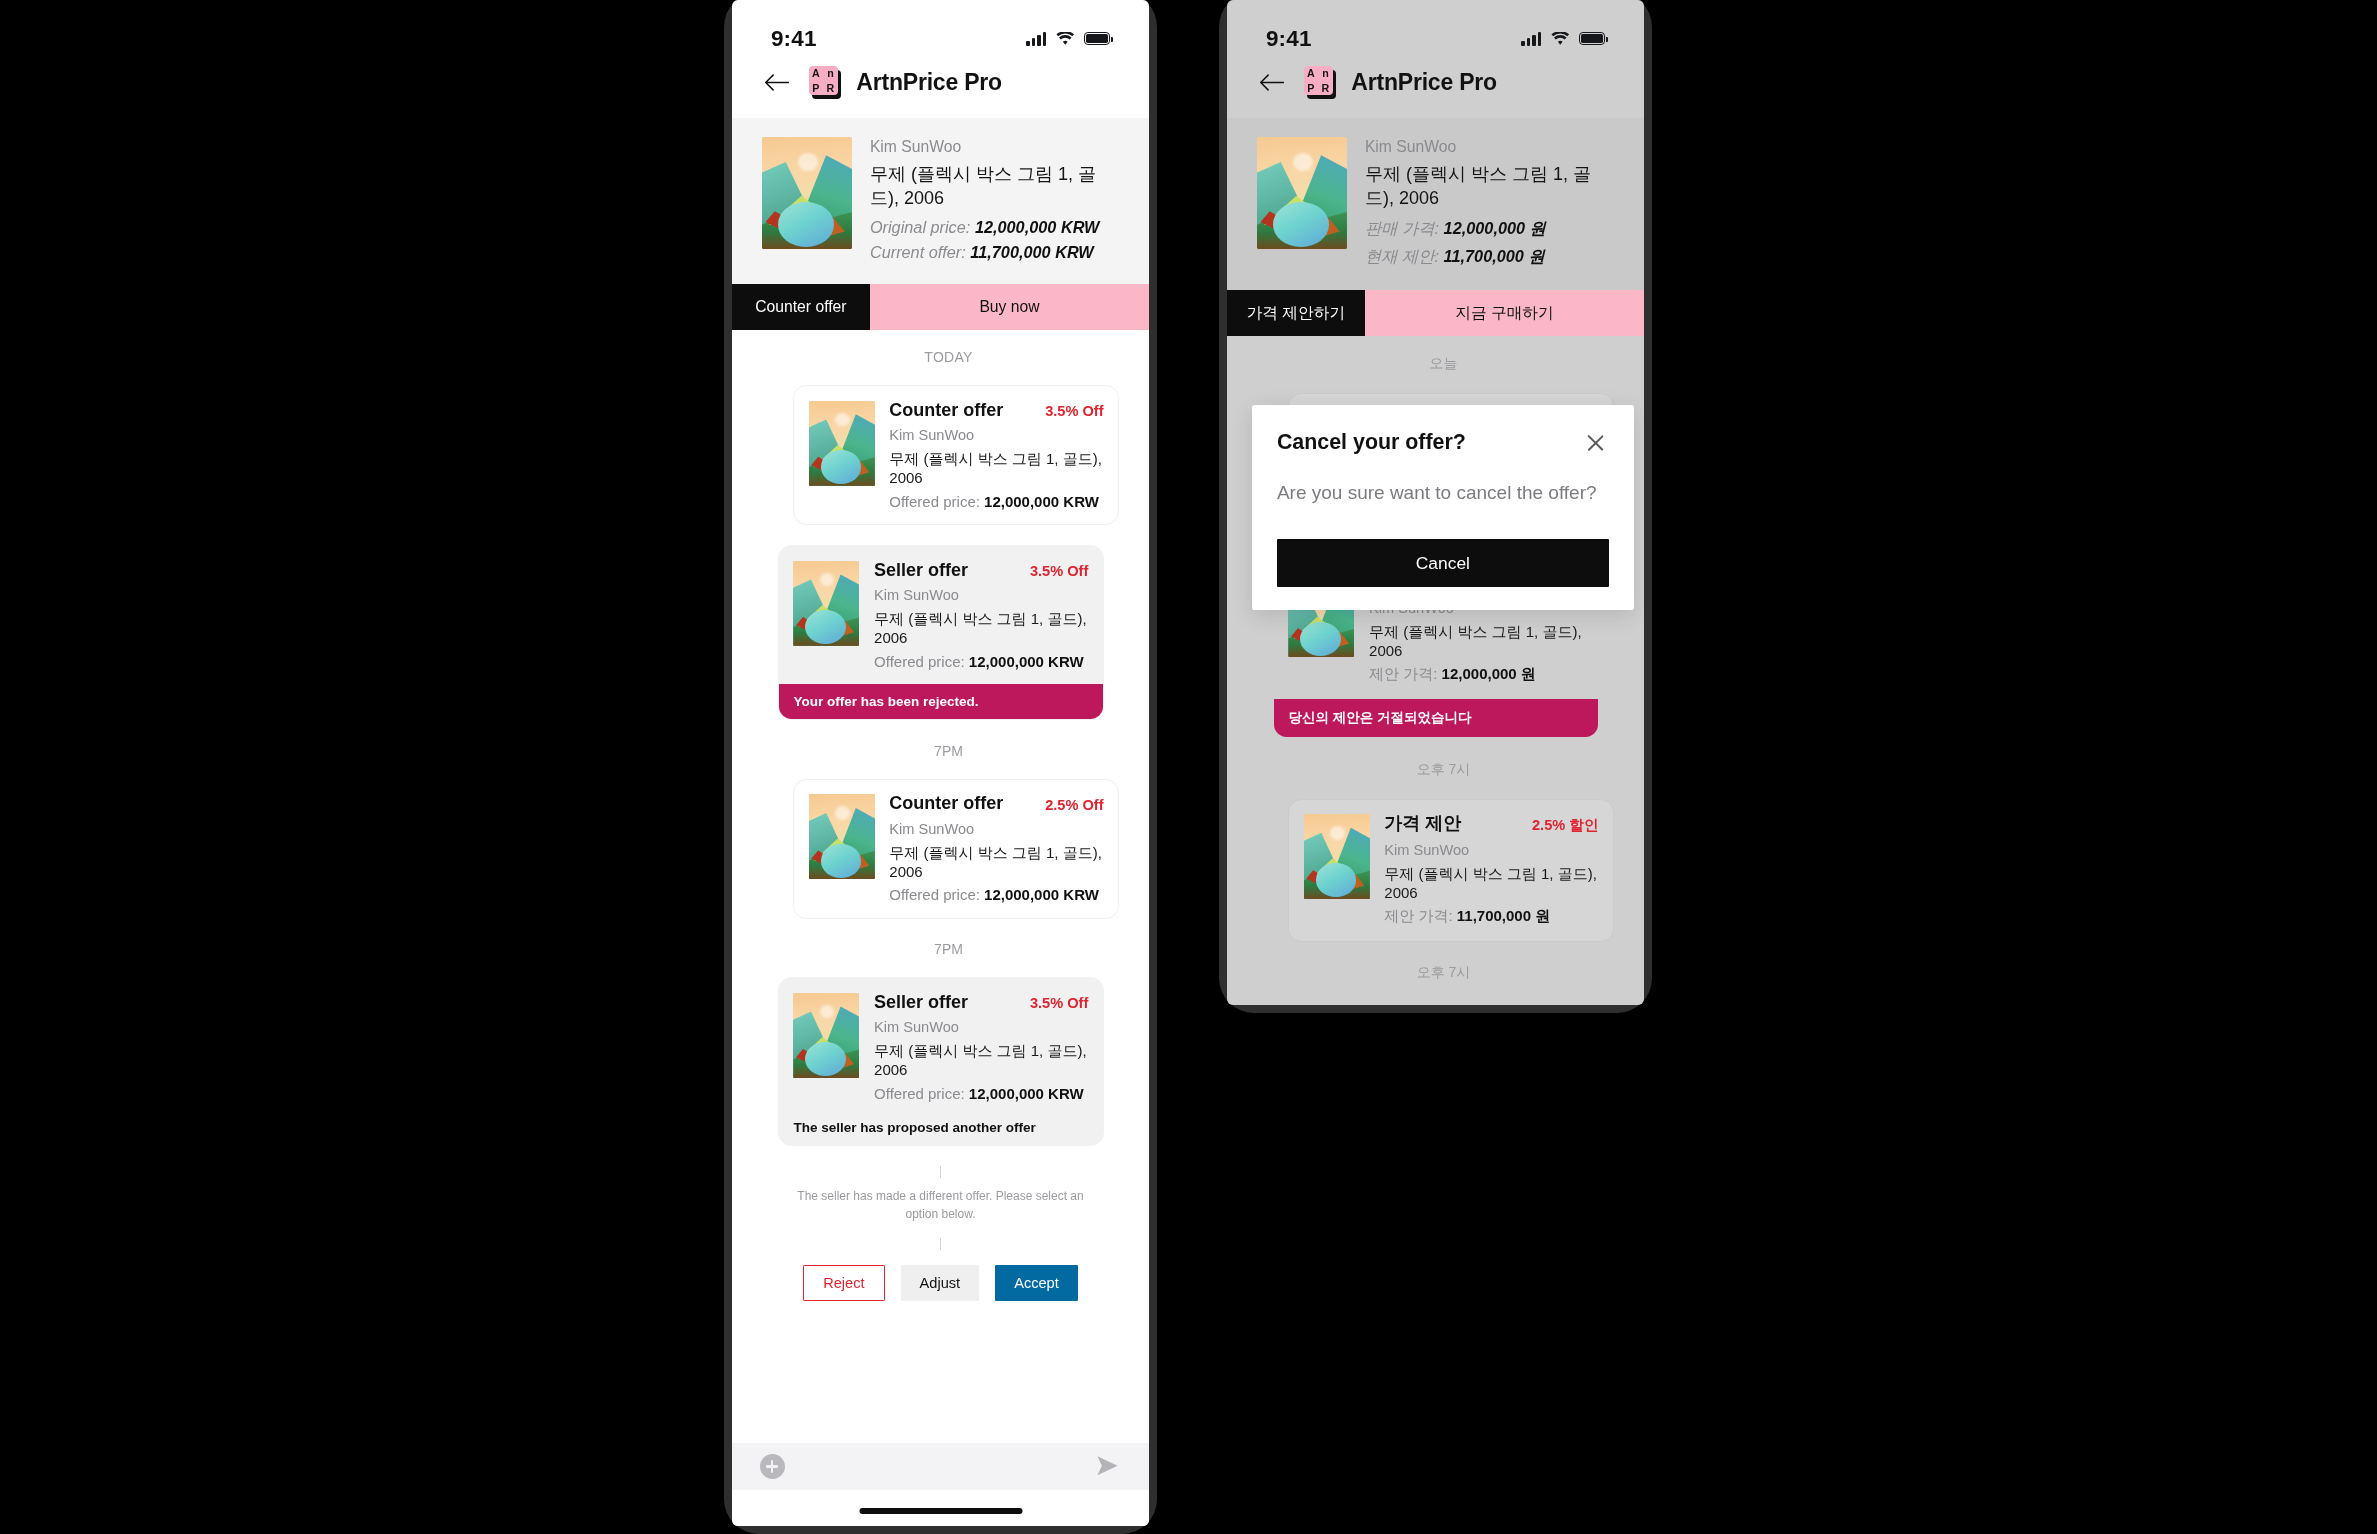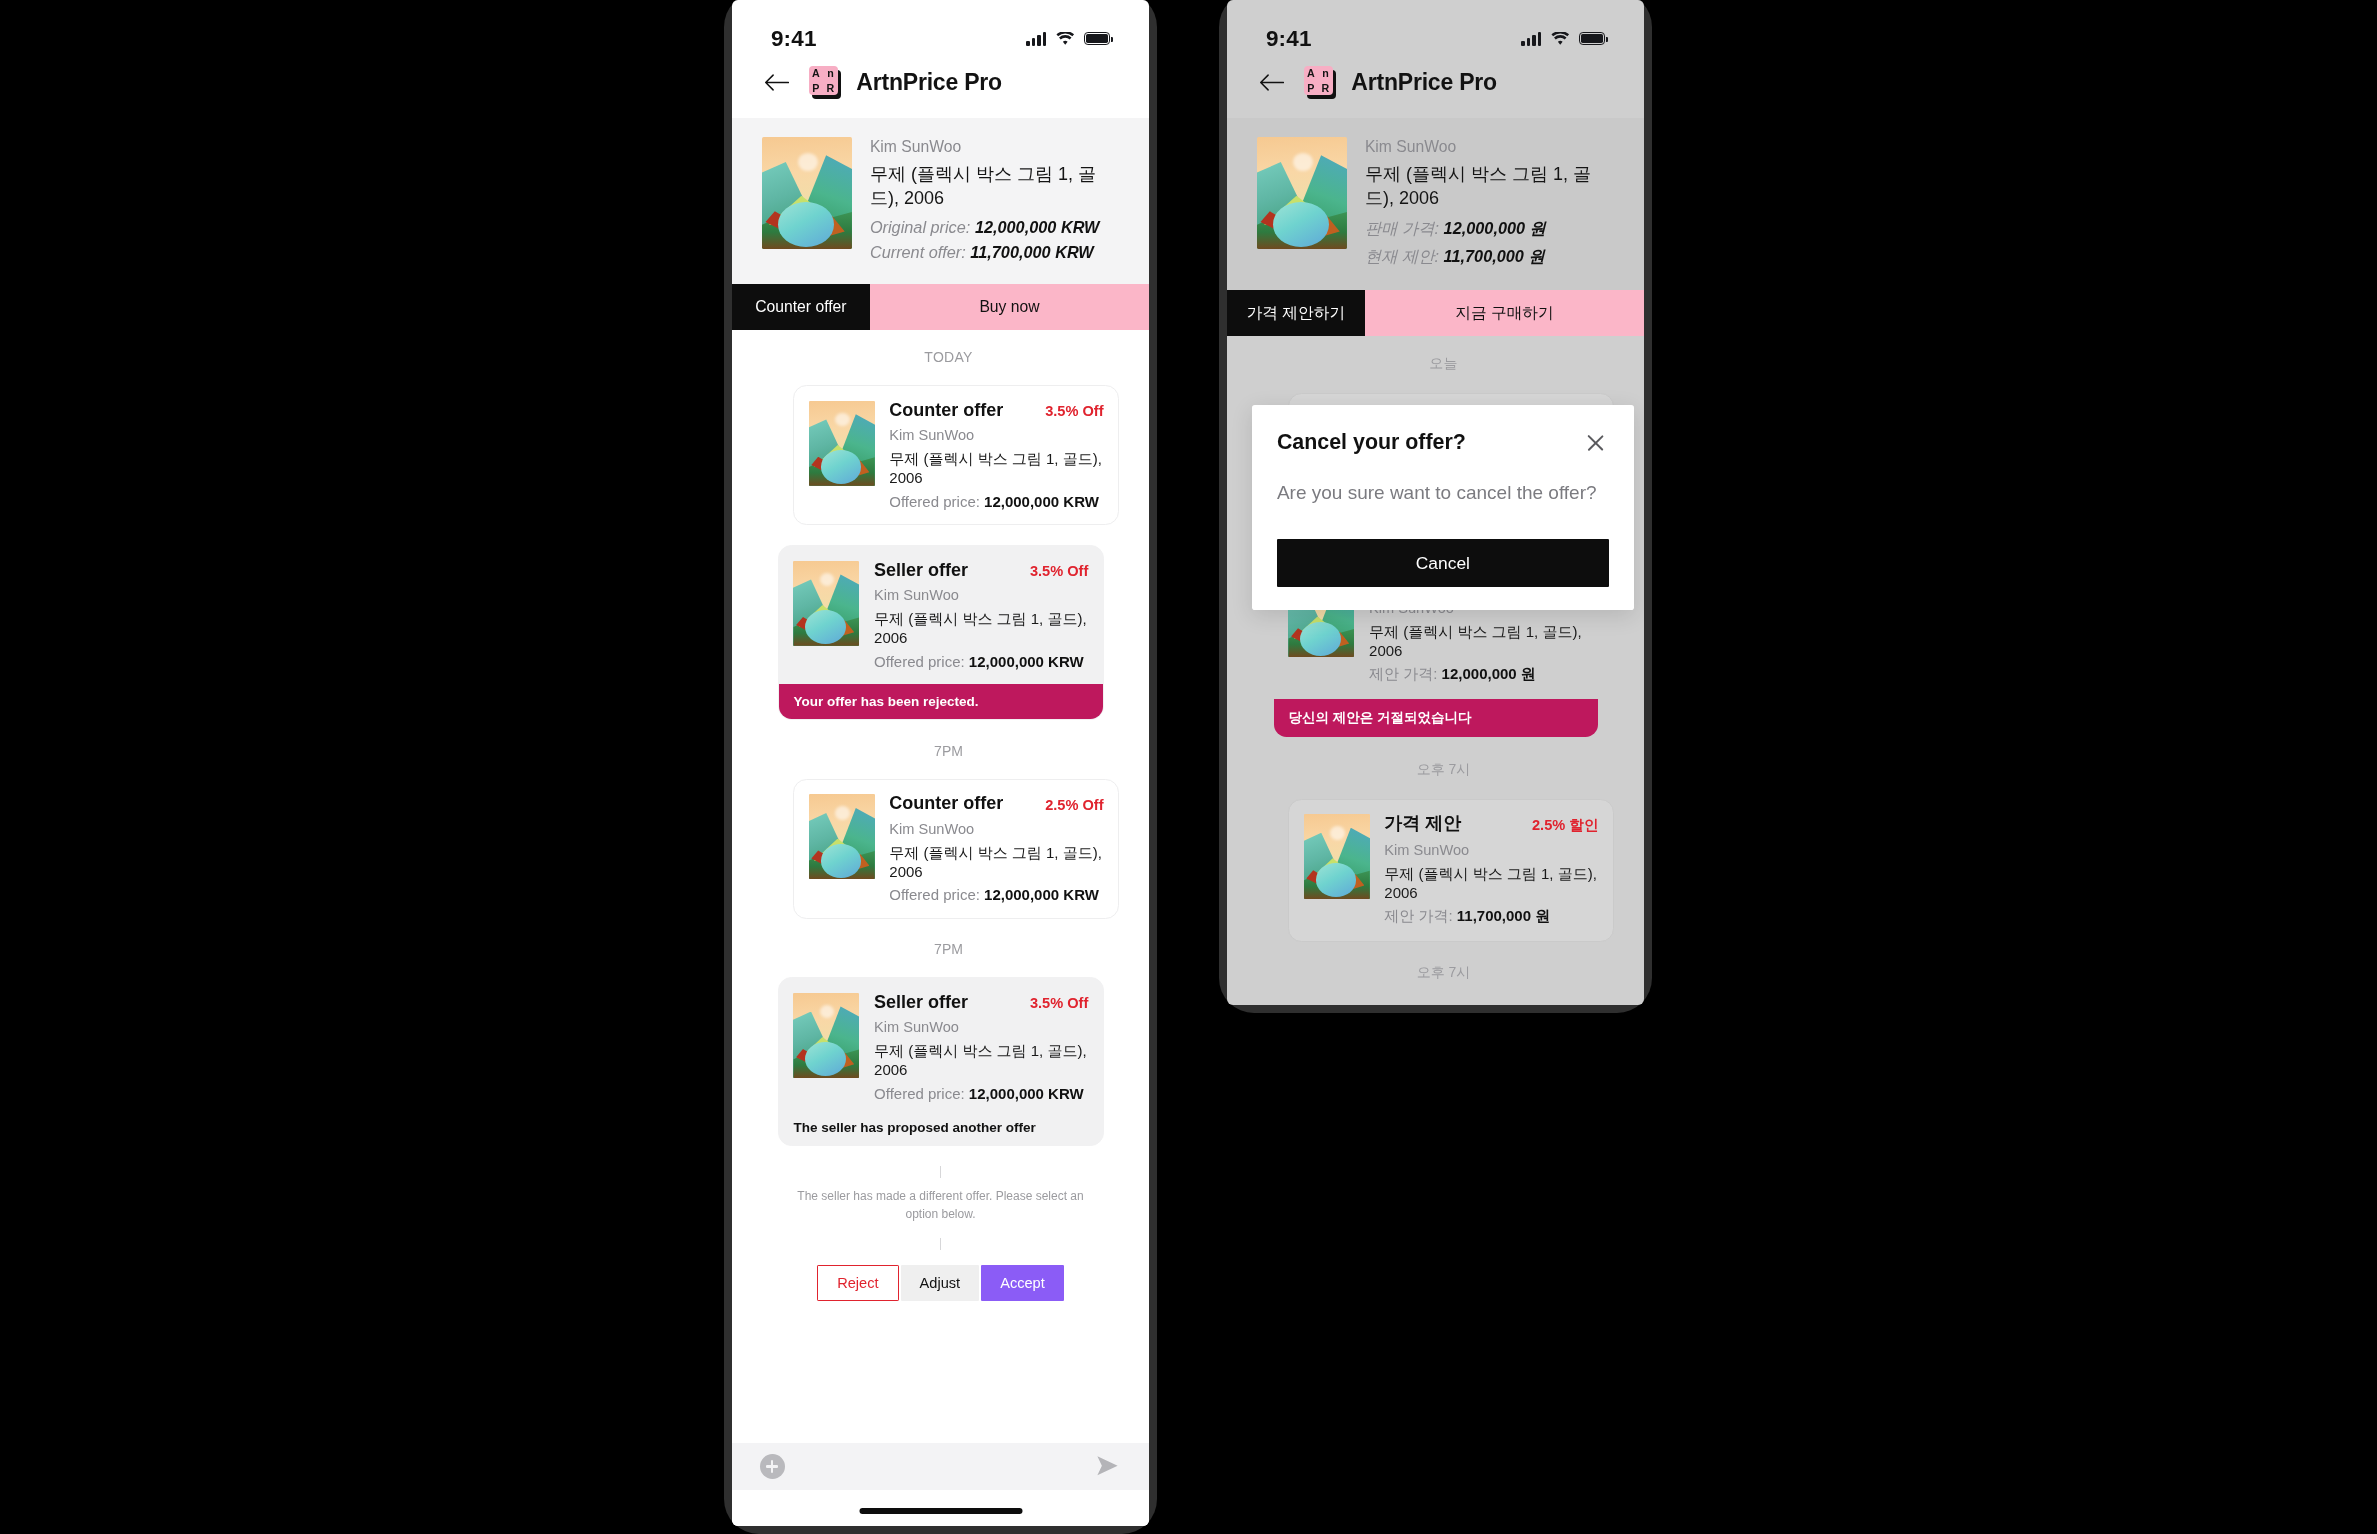--- a/index.html
+++ b/index.html
@@ -130,28 +130,28 @@
   .bprice b{color:#111;font-weight:700;}
 
   .banner{padding:10px 14.6px;font-size:13.5px;font-weight:700;}
   .banner.reject{background:#be185d;color:#fff;}
   .banner.info{background:transparent;color:#111;padding-top:3.4px;}
 
   
   .decision{padding:0 30px;text-align:center;}
   .tick{width:1.1px;height:12.4px;background:#d7d7d9;margin:14.6px auto 0;}
   .dectext{font-size:12px;color:#9b9b9f;line-height:1.45;margin:10px auto 0;max-width:304px;}
-  .decbtns{display:flex;gap:2px;justify-content:center;margin-top:14.6px;}
+  .decbtns{display:flex;gap:16px;justify-content:center;margin-top:14.6px;}
   .decbtns button{
     font-family:inherit;font-size:14.6px;border:none;cursor:pointer;
     padding:9px 19px;border-radius:1.1px;
   }
   .btn-reject{background:#fff;color:#e0232e;border:1.1px solid #e0232e !important;}
   .btn-adjust{background:#efefef;color:#111;}
-  .btn-accept{background:#8b5cf6;color:#fff;}
+  .btn-accept{background:#0369a1;color:#fff;}
 
   
   .composer{
     position:absolute;left:0;right:0;bottom:0;height:83px;background:#fff;
   }
   .composer .bar{
     position:absolute;left:0;right:0;top:0;height:47px;background:#f3f3f5;
     display:flex;align-items:center;justify-content:space-between;
     padding:0 28px;box-sizing:border-box;
   }

